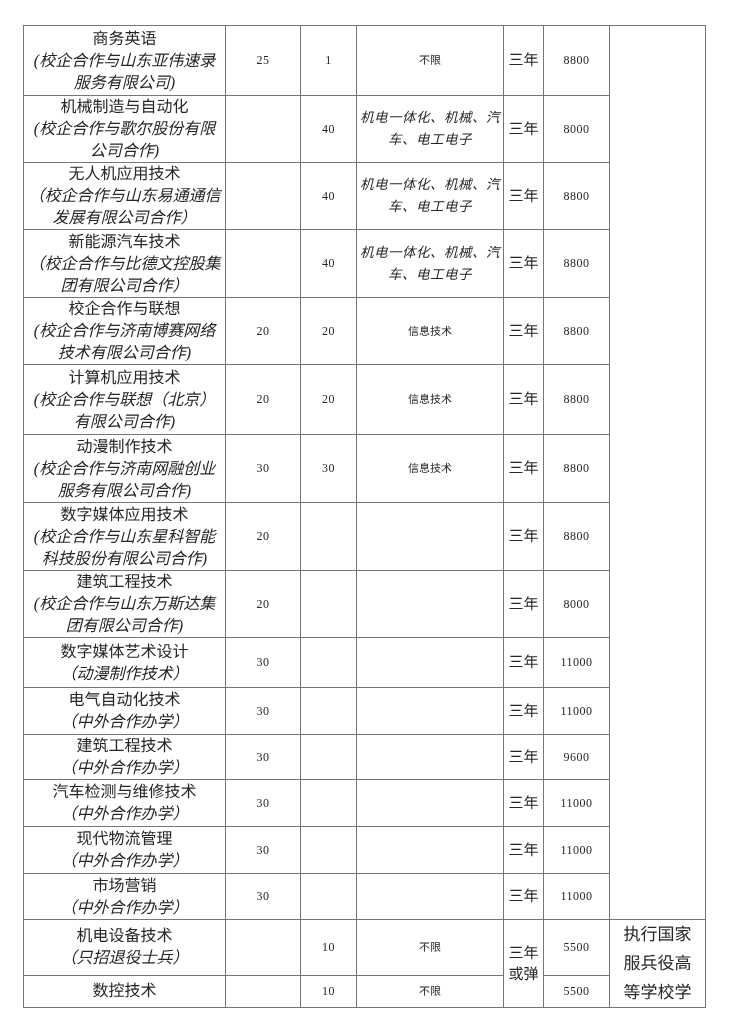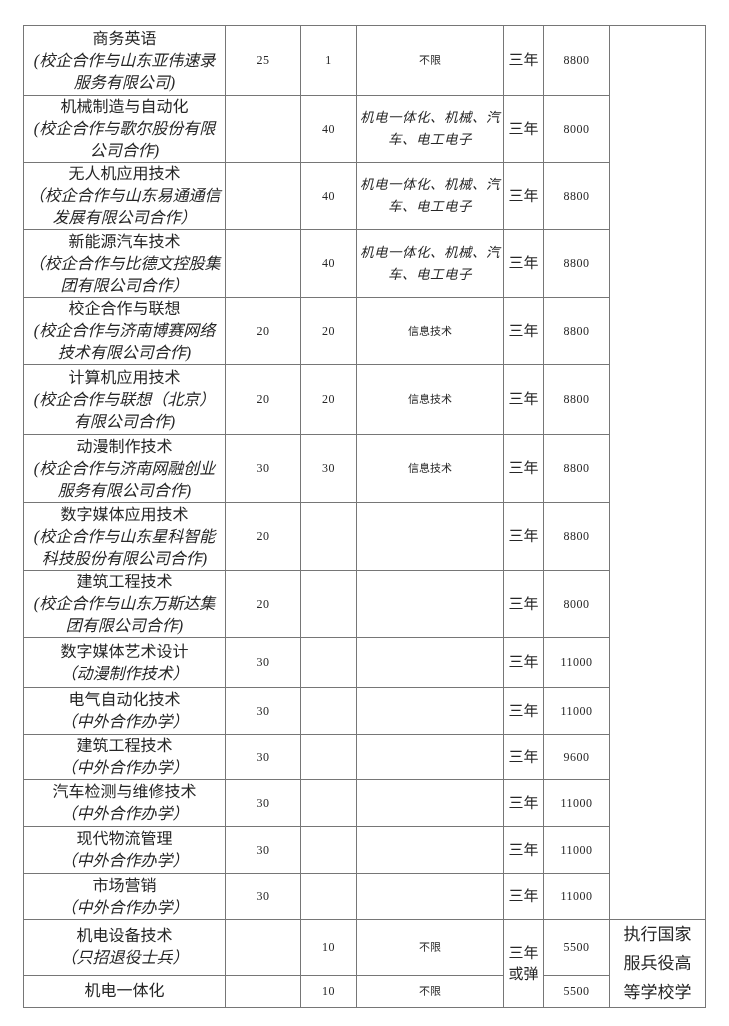--- a/index.html
+++ b/index.html
@@ -231,21 +231,21 @@
       <td class="num"></td>
       <td class="num">10</td>
       <td class="subj">不限</td>
       <td class="dur" rowspan="2">三年或弹</td>
       <td class="num">5500</td>
       <td class="remark" rowspan="2">执行国家服兵役高等学校学</td>
     </tr>
 
     <tr style="height:26px">
       <td class="c1">
-        <div>机电一体化</div>
+        <div>数控技术</div>
       </td>
       <td class="num"></td>
       <td class="num">10</td>
       <td class="subj">不限</td>
       <td class="num">5500</td>
     </tr>
   </tbody>
     </table>
 </div>
 

